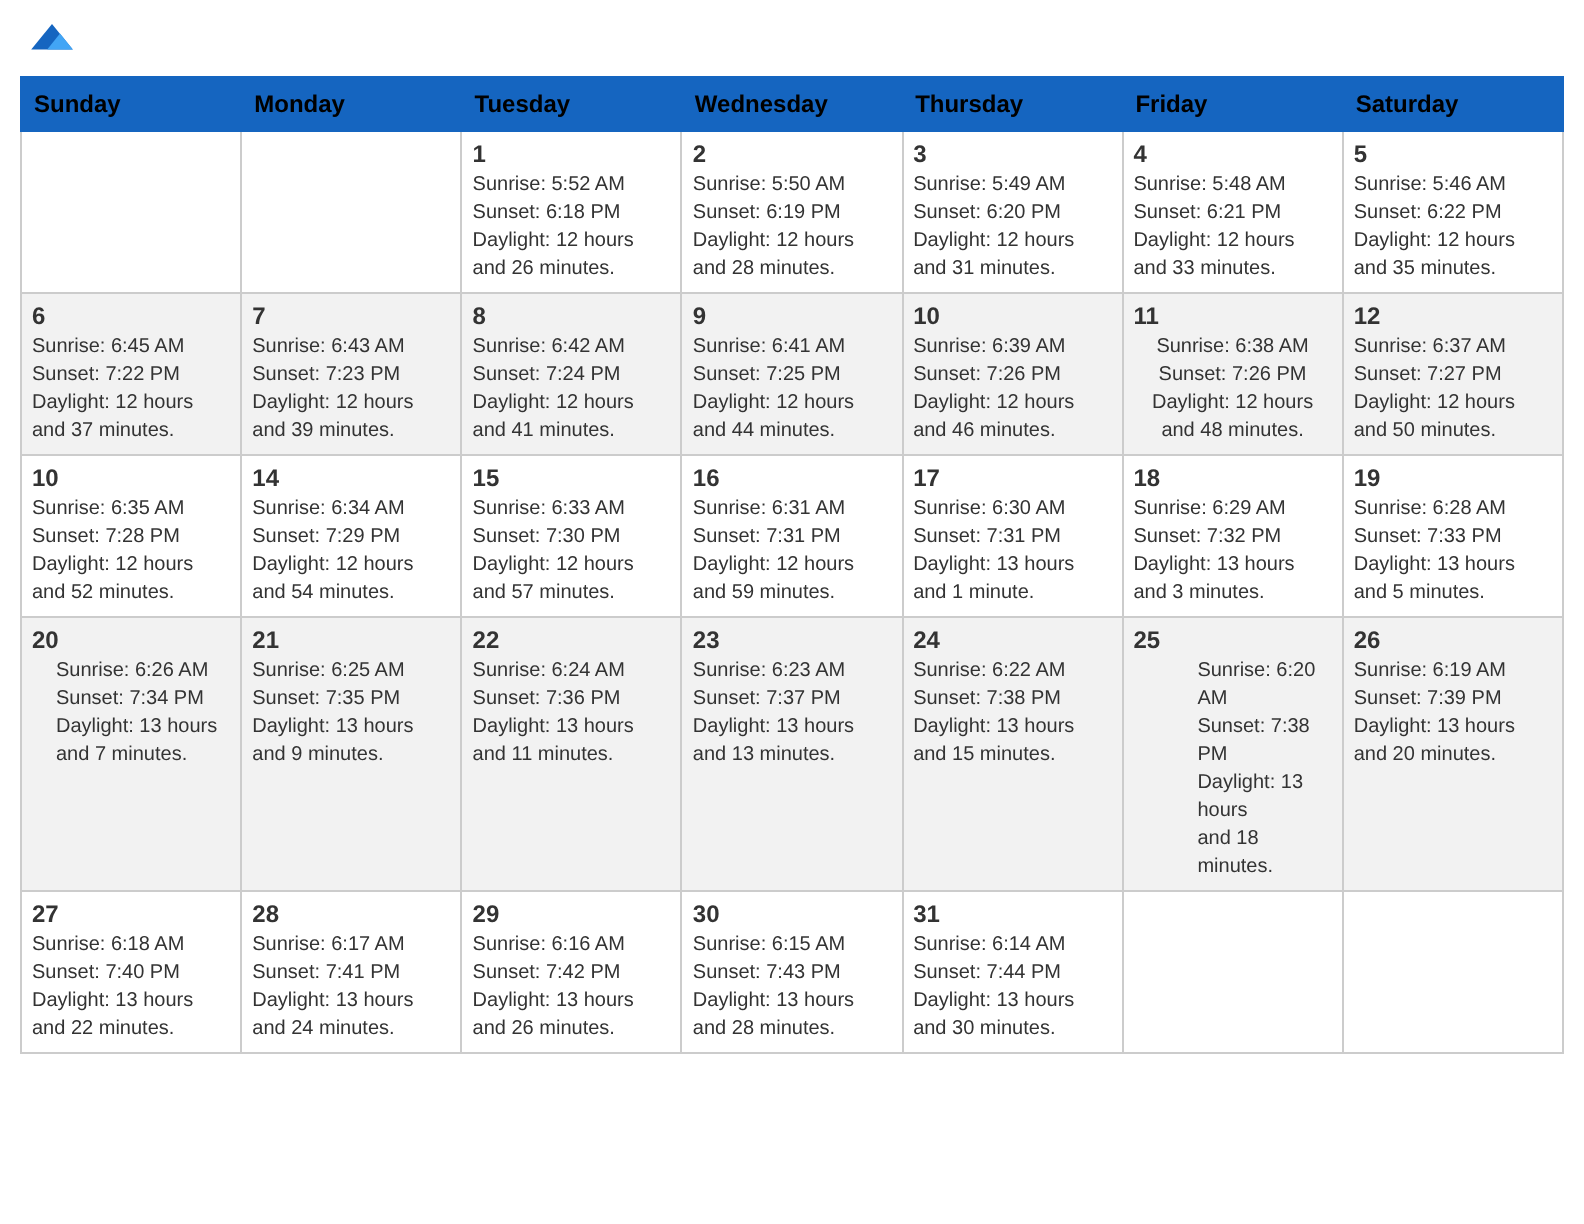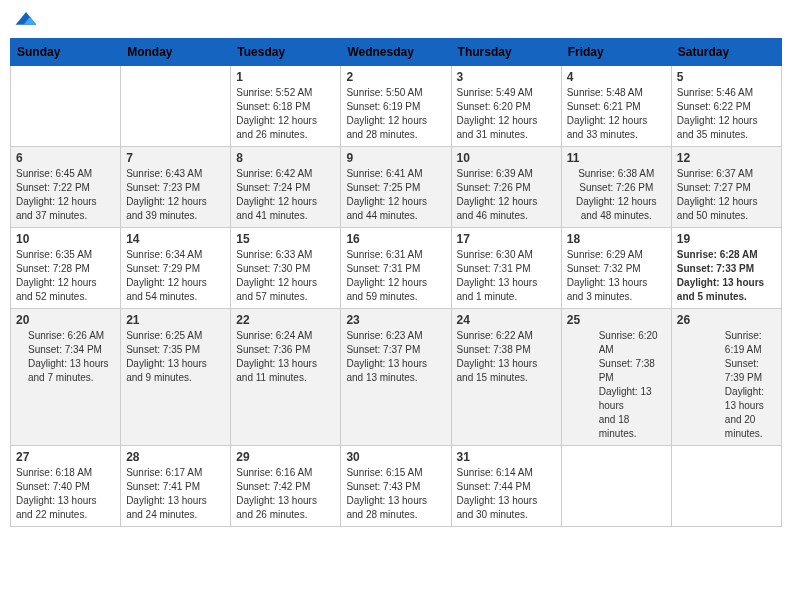--- a/index.html
+++ b/index.html
@@ -239,21 +239,21 @@
         </td>
         <td>
           <span class="day-number">18</span>
           <div class="day-info" style="white-space: pre-line;">Sunrise: 6:29 AM
 Sunset: 7:32 PM
 Daylight: 13 hours
 and 3 minutes.</div>
         </td>
         <td>
           <span class="day-number">19</span>
-          <div class="day-info" style="white-space: pre-line; font-weight: bold;">Sunrise: 6:28 AM
+          <div class="day-info" style="white-space: pre-line;">Sunrise: 6:28 AM
 Sunset: 7:33 PM
 Daylight: 13 hours
 and 5 minutes.</div>
         </td>
       </tr>
       <tr>
         <td>
           <span class="day-number">20</span>
           <div class="day-info" style="white-space: pre-line; margin-left: 12px;">Sunrise: 6:26 AM
 Sunset: 7:34 PM
@@ -290,21 +290,21 @@
         </td>
         <td>
           <span class="day-number">25</span>
           <div class="day-info" style="white-space: pre-line; margin-left: 32px;">Sunrise: 6:20 AM
 Sunset: 7:38 PM
 Daylight: 13 hours
 and 18 minutes.</div>
         </td>
         <td>
           <span class="day-number">26</span>
-          <div class="day-info" style="white-space: pre-line; margin-left: 48px;">Sunrise: 6:19 AM
+          <div class="day-info" style="white-space: pre-line;">Sunrise: 6:19 AM
 Sunset: 7:39 PM
 Daylight: 13 hours
 and 20 minutes.</div>
         </td>
       </tr>
       <tr>
         <td>
           <span class="day-number">27</span>
           <div class="day-info" style="white-space: pre-line;">Sunrise: 6:18 AM
 Sunset: 7:40 PM

